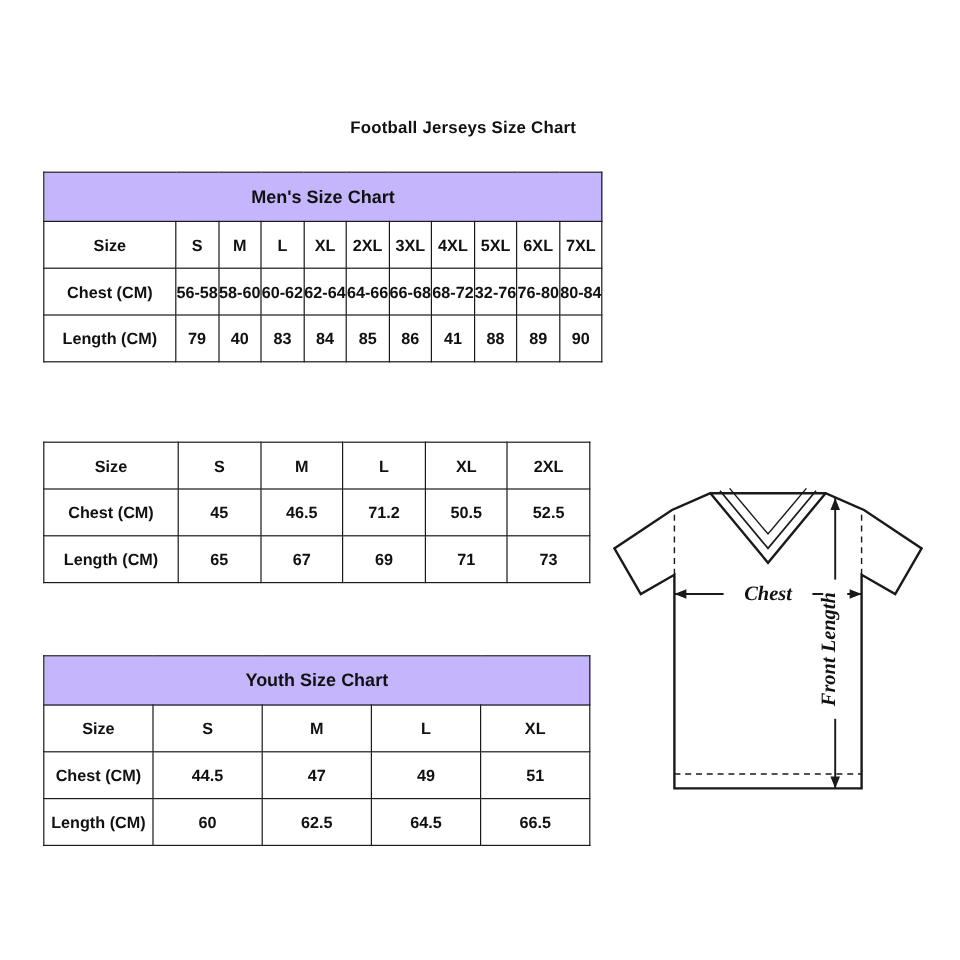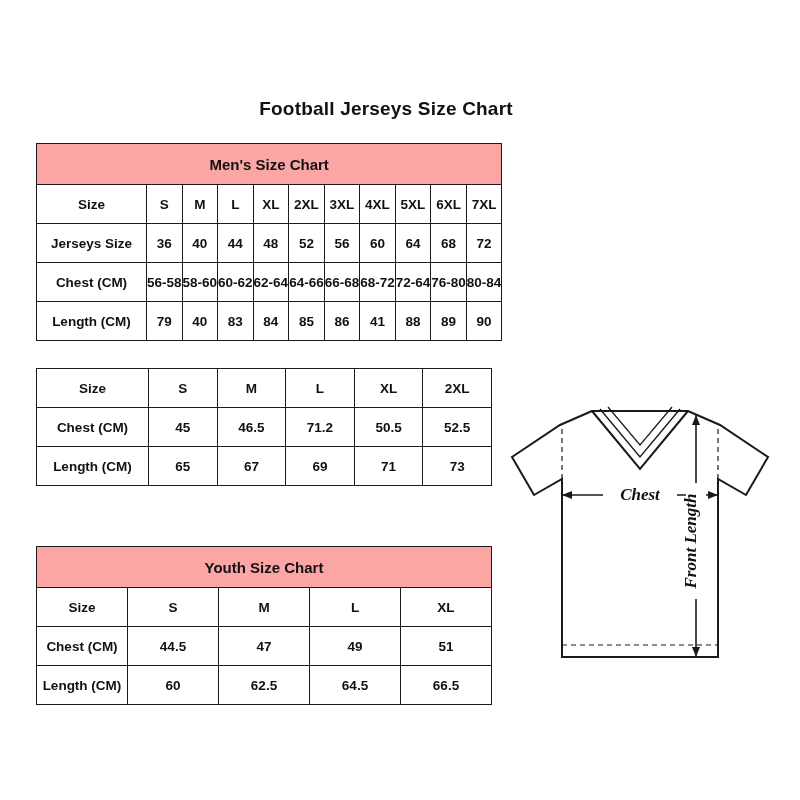--- a/index.html
+++ b/index.html
@@ -14,21 +14,21 @@
     color: #111111;
     position: relative;
     overflow: hidden;
   }
   .page-title {
     position: absolute;
     top: 98px;
     left: 0;
     width: 772px;
     text-align: center;
-    font-size: 19px;
+    font-size: 14px;
     font-weight: bold;
     letter-spacing: 0.2px;
     color: #111111;
   }
   table.size-table {
     border-collapse: collapse;
     table-layout: fixed;
     background: #ffffff;
   }
   table.size-table td,
@@ -41,21 +41,21 @@
     font-weight: bold;
     padding: 0;
     height: 39px;
     box-sizing: border-box;
   }
   table.size-table td.label-cell {
     font-weight: bold;
     margin-top: 12px;
   }
   table.size-table tr.header-row th {
-    background: #fca5a5;
+    background: #c4b5fd;
     font-size: 15px;
     font-weight: bold;
     height: 41px;
     text-align: center;
   }
   table.size-table td.value-cell {
     font-weight: bold;
   }
 
   
@@ -110,42 +110,29 @@
       <td class="value-cell">L</td>
       <td class="value-cell">XL</td>
       <td class="value-cell">2XL</td>
       <td class="value-cell">3XL</td>
       <td class="value-cell">4XL</td>
       <td class="value-cell">5XL</td>
       <td class="value-cell">6XL</td>
       <td class="value-cell">7XL</td>
     </tr>
     <tr>
-      <td class="label-cell">Jerseys Size</td>
-      <td class="value-cell">36</td>
-      <td class="value-cell">40</td>
-      <td class="value-cell">44</td>
-      <td class="value-cell">48</td>
-      <td class="value-cell">52</td>
-      <td class="value-cell">56</td>
-      <td class="value-cell">60</td>
-      <td class="value-cell">64</td>
-      <td class="value-cell">68</td>
-      <td class="value-cell">72</td>
-    </tr>
-    <tr>
       <td class="label-cell">Chest (CM)</td>
       <td class="value-cell">56-58</td>
       <td class="value-cell">58-60</td>
       <td class="value-cell">60-62</td>
       <td class="value-cell">62-64</td>
       <td class="value-cell">64-66</td>
       <td class="value-cell">66-68</td>
       <td class="value-cell">68-72</td>
-      <td class="value-cell">72-64</td>
+      <td class="value-cell">32-76</td>
       <td class="value-cell">76-80</td>
       <td class="value-cell">80-84</td>
     </tr>
     <tr>
       <td class="label-cell">Length (CM)</td>
       <td class="value-cell">79</td>
       <td class="value-cell">40</td>
       <td class="value-cell">83</td>
       <td class="value-cell">84</td>
       <td class="value-cell">85</td>

